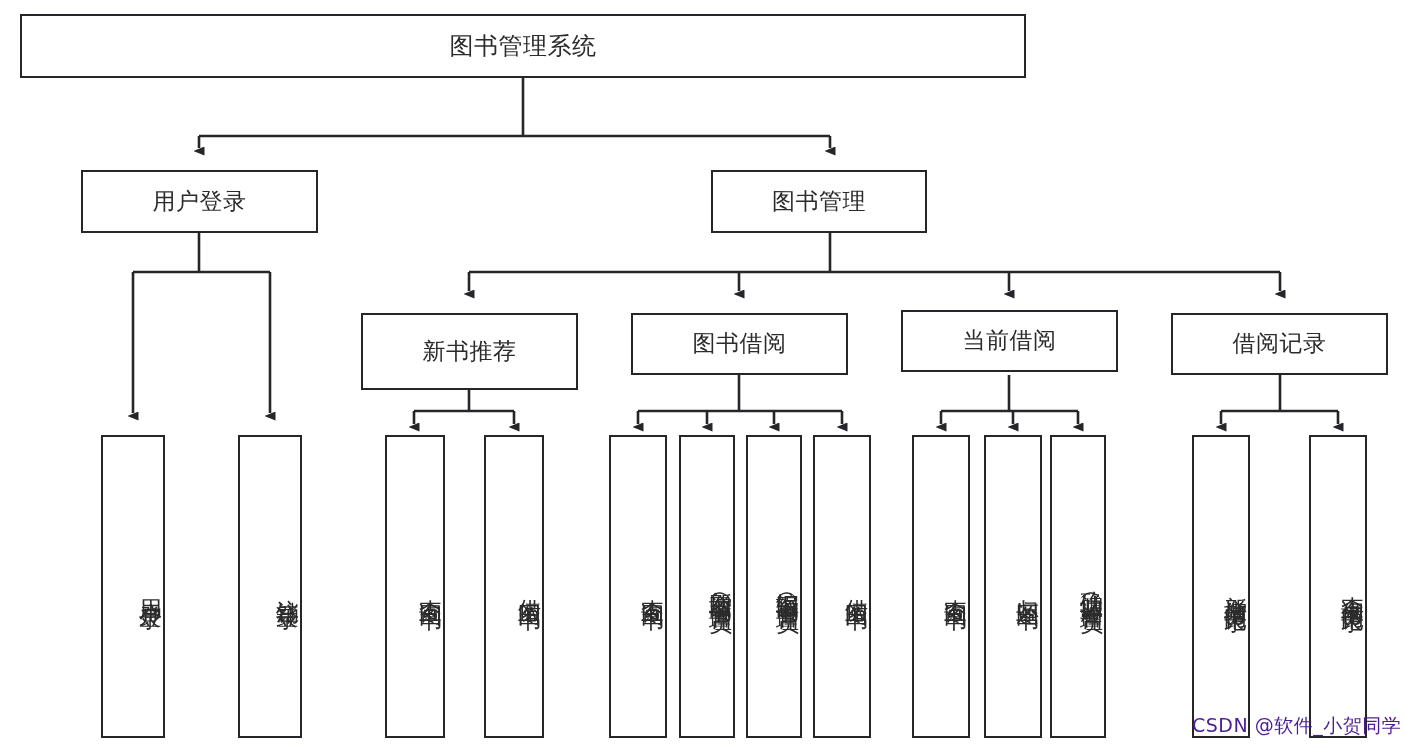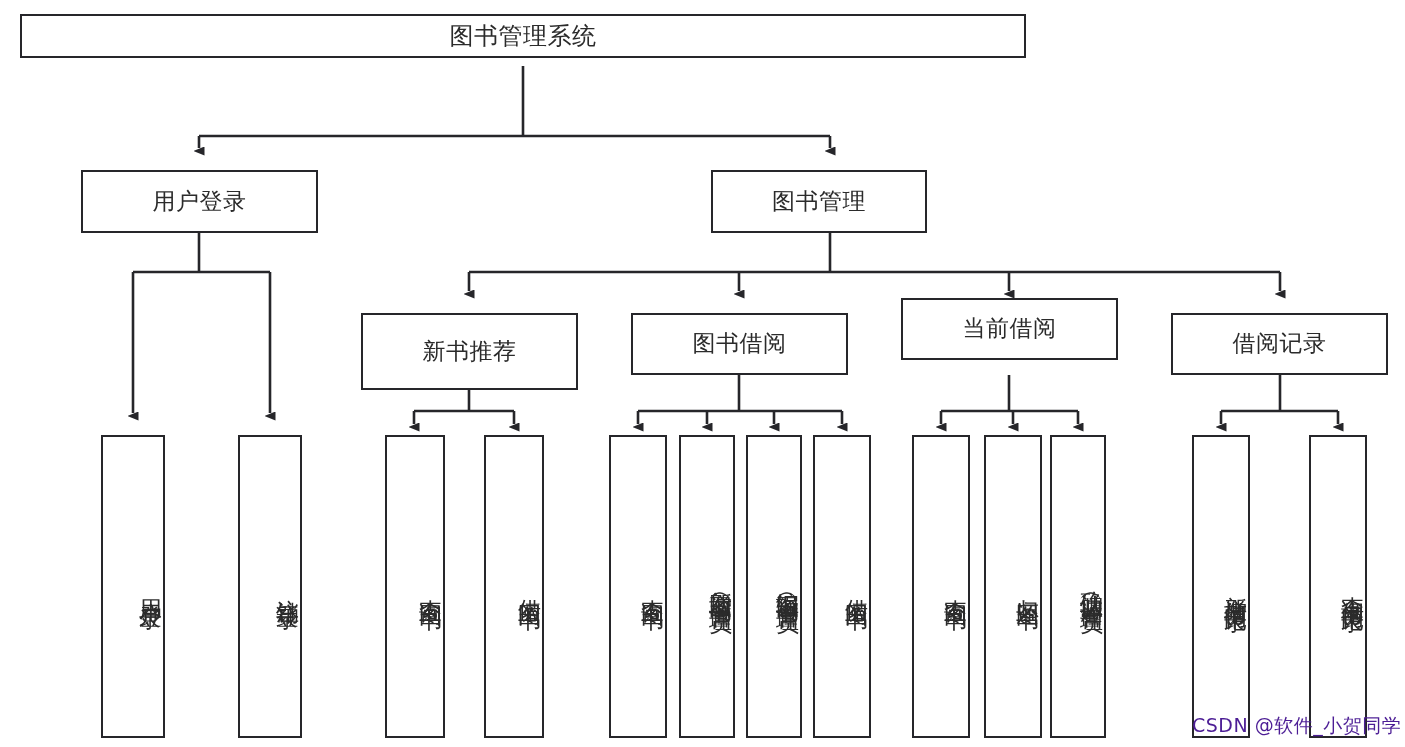--- a/index.html
+++ b/index.html
@@ -112,28 +112,28 @@
       <path d="M1013,411 L1013,424" marker-end="url(#arrow)"></path>
       <path d="M1078,411 L1078,424" marker-end="url(#arrow)"></path>
 
       <path d="M1280,375 L1280,411"></path>
       <path d="M1221,411 L1338,411"></path>
       <path d="M1221,411 L1221,424" marker-end="url(#arrow)"></path>
       <path d="M1338,411 L1338,424" marker-end="url(#arrow)"></path>
     </g>
   </svg>
 
-  <div class="node horiz root" style="left: 20px; top: 14px; width: 1006px; height: 44px;">图书管理系统</div>
+  <div class="node horiz root" style="left: 20px; top: 14px; width: 1006px; height: 64px;">图书管理系统</div>
 
   <div class="node horiz" style="left: 81px; top: 170px; width: 237px; height: 63px;">用户登录</div>
   <div class="node horiz" style="left: 711px; top: 170px; width: 216px; height: 63px;">图书管理</div>
 
   <div class="node horiz" style="left: 361px; top: 313px; width: 217px; height: 77px;">新书推荐</div>
   <div class="node horiz" style="left: 631px; top: 313px; width: 217px; height: 62px;">图书借阅</div>
-  <div class="node horiz" style="left: 901px; top: 298px; width: 217px; height: 62px;">当前借阅</div>
+  <div class="node horiz" style="left: 901px; top: 310px; width: 217px; height: 62px;">当前借阅</div>
   <div class="node horiz" style="left: 1171px; top: 313px; width: 217px; height: 62px;">借阅记录</div>
 
   <div class="node vert" style="left: 101px; top: 435px; width: 64px; height: 303px;">用户登录</div>
   <div class="node vert" style="left: 238px; top: 435px; width: 64px; height: 303px;">注销登录</div>
   <div class="node vert" style="left: 385px; top: 435px; width: 60px; height: 303px;">查询图书</div>
   <div class="node vert" style="left: 484px; top: 435px; width: 60px; height: 303px;">借阅图书</div>
   <div class="node vert" style="left: 609px; top: 435px; width: 58px; height: 303px;">查询图书</div>
   <div class="node vert" style="left: 679px; top: 435px; width: 56px; height: 303px;">新增图书（管理员）</div>
   <div class="node vert" style="left: 746px; top: 435px; width: 56px; height: 303px;">编辑图书（管理员）</div>
   <div class="node vert" style="left: 813px; top: 435px; width: 58px; height: 303px;">借阅图书</div>

